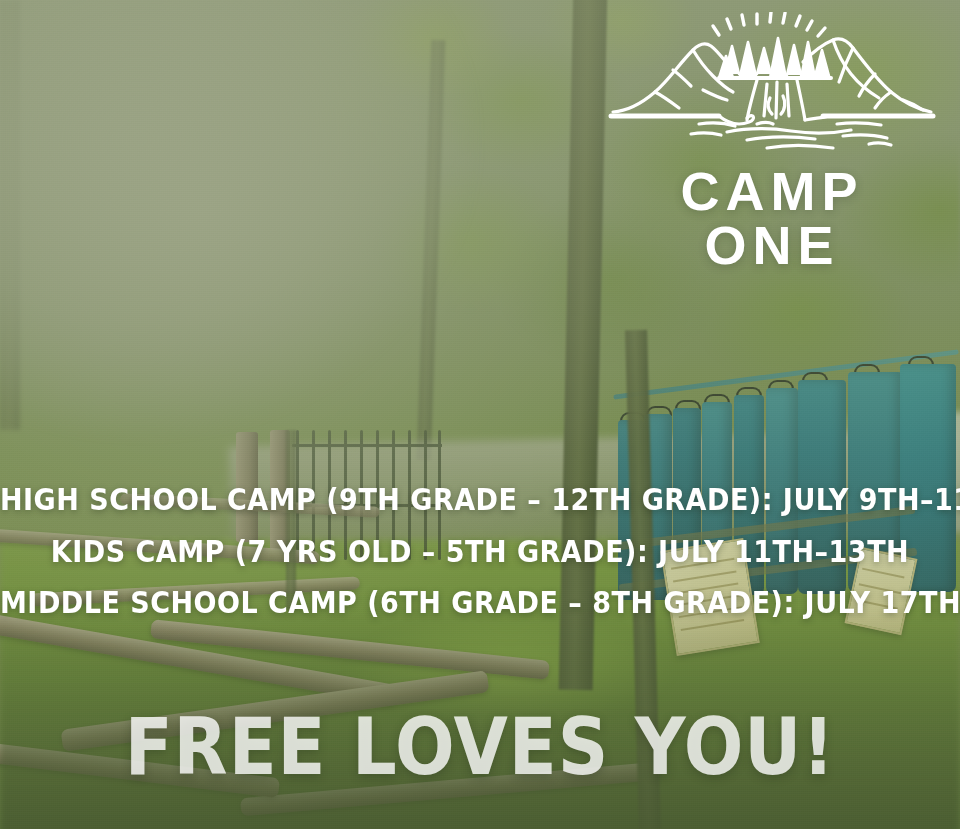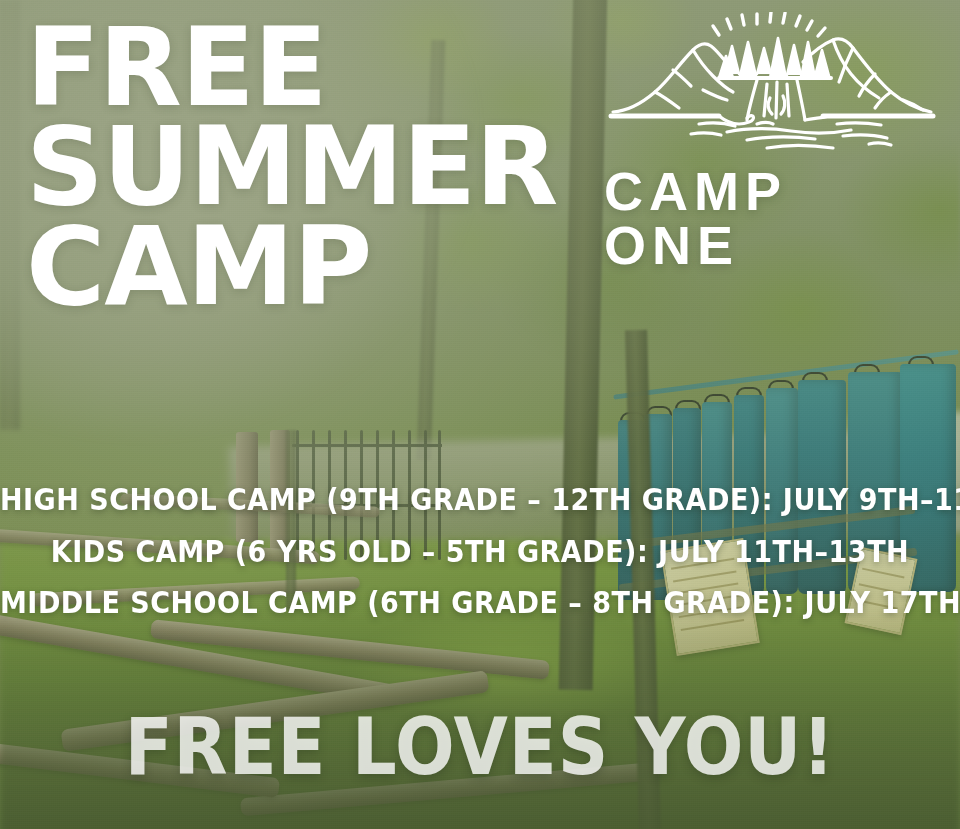--- a/index.html
+++ b/index.html
@@ -132,21 +132,21 @@
     font-family:"DejaVu Sans", sans-serif;
     font-weight:bold;
     font-size:108px;
     line-height:.92;
     letter-spacing:-1px;
     text-transform:uppercase;
     text-shadow:0 2px 10px rgba(40,50,30,.18);
   }
   .headline .ln{display:block;white-space:nowrap;}
 
-  .logo{position:absolute;right:20px;top:12px;width:336px;text-align:left;}
+  .logo{position:absolute;right:20px;top:12px;width:336px;text-align:center;}
   .logo svg{display:block;width:330px;height:150px;margin:0 auto;}
   .logo .brand{
     color:#fff;font-family:"Liberation Sans",sans-serif;font-weight:bold;
     font-size:54px;letter-spacing:6px;line-height:1;margin-top:2px;
     text-shadow:0 2px 8px rgba(40,50,30,.25);
   }
 
   .sessions{position:absolute;left:0;right:0;top:474px;text-align:center;}
   .sessions .row{
     color:#ffffff;
@@ -267,25 +267,20 @@
 
     <div class="ph-fgdark"></div>
     <div class="grade"></div>
     <div class="ph-haze"></div>
     <div class="fog"></div>
     <div class="grain"></div>
   </div>
 
   <div class="content">
 
-    <div class="headline">
-      <span class="ln">FREE</span>
-      <span class="ln">SUMMER</span>
-      <span class="ln">CAMP</span>
-    </div>
 
     <div class="logo">
       <svg viewBox="0 0 330 150" fill="none" stroke="#ffffff" stroke-width="3.2" stroke-linecap="round" stroke-linejoin="round">
 
         <g stroke-width="3.4">
           <path d="M150 12 L150 2"></path>
             <path d="M163 10 L164 0"></path>
             <path d="M176 11 L178 1"></path>
           <path d="M189 14 L193 4"></path>
             <path d="M137 13 L135 3"></path>
@@ -340,20 +335,20 @@
         <path d="M236 124 C252 122 268 123 280 126"></path>
         <path d="M84 122 C96 120 106 121 114 123"></path>
         <path d="M262 132 C270 130 278 131 284 133"></path>
         <path d="M150 112 C156 110 162 110 166 112"></path>
       </svg>
       <div class="brand">CAMP ONE</div>
     </div>
 
     <div class="sessions">
       <div class="row">HIGH SCHOOL CAMP (9TH GRADE – 12TH GRADE): JULY 9TH–11TH</div>
-      <div class="row">KIDS CAMP (6 YRS OLD – 5TH GRADE): JULY 11TH–13TH</div>
+      <div class="row">KIDS CAMP (7 YRS OLD – 5TH GRADE): JULY 11TH–13TH</div>
       <div class="row">MIDDLE SCHOOL CAMP (6TH GRADE – 8TH GRADE): JULY 17TH–19TH</div>
     </div>
 
     <div class="tagline">FREE LOVES YOU!</div>
 
   </div>
 </div>
 
 </body></html>

